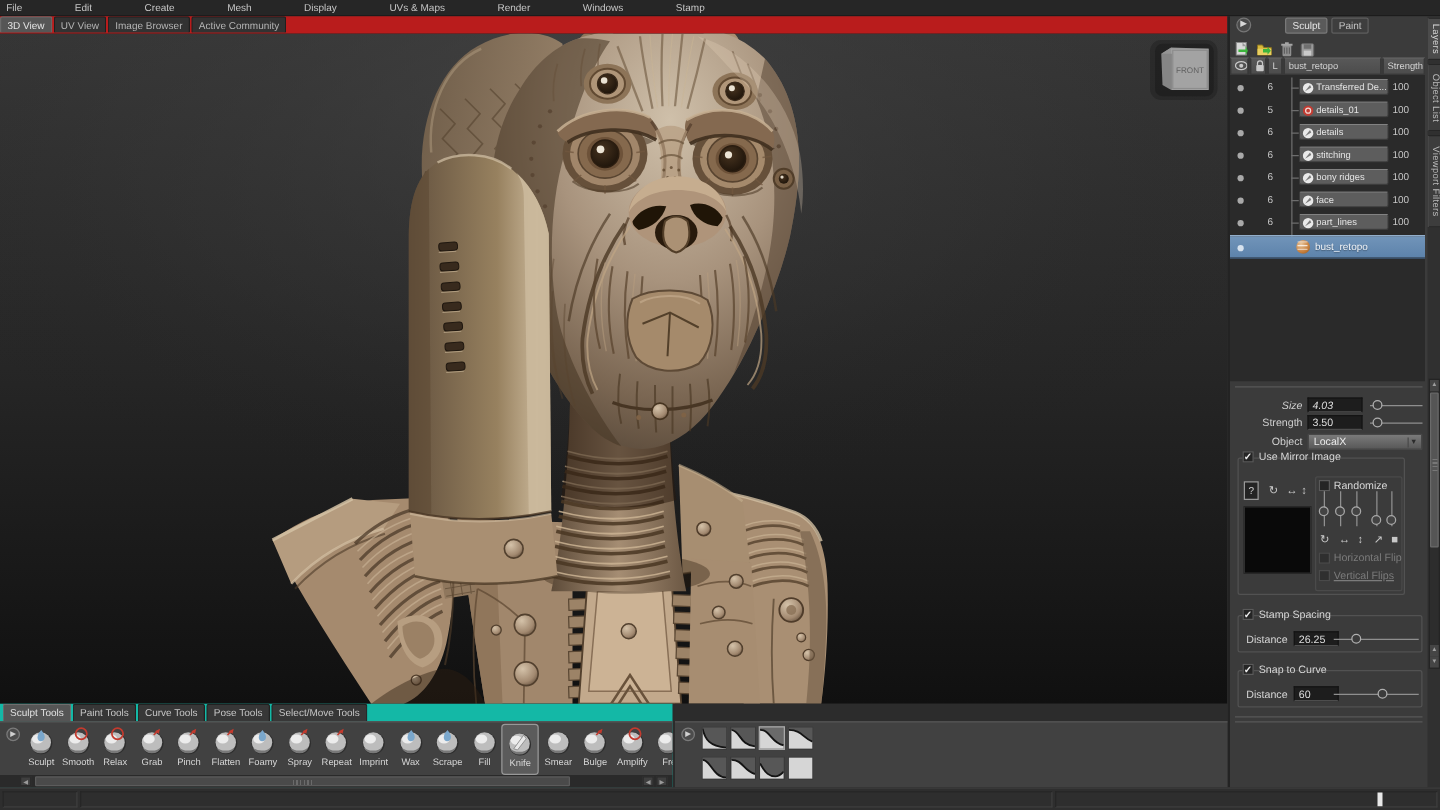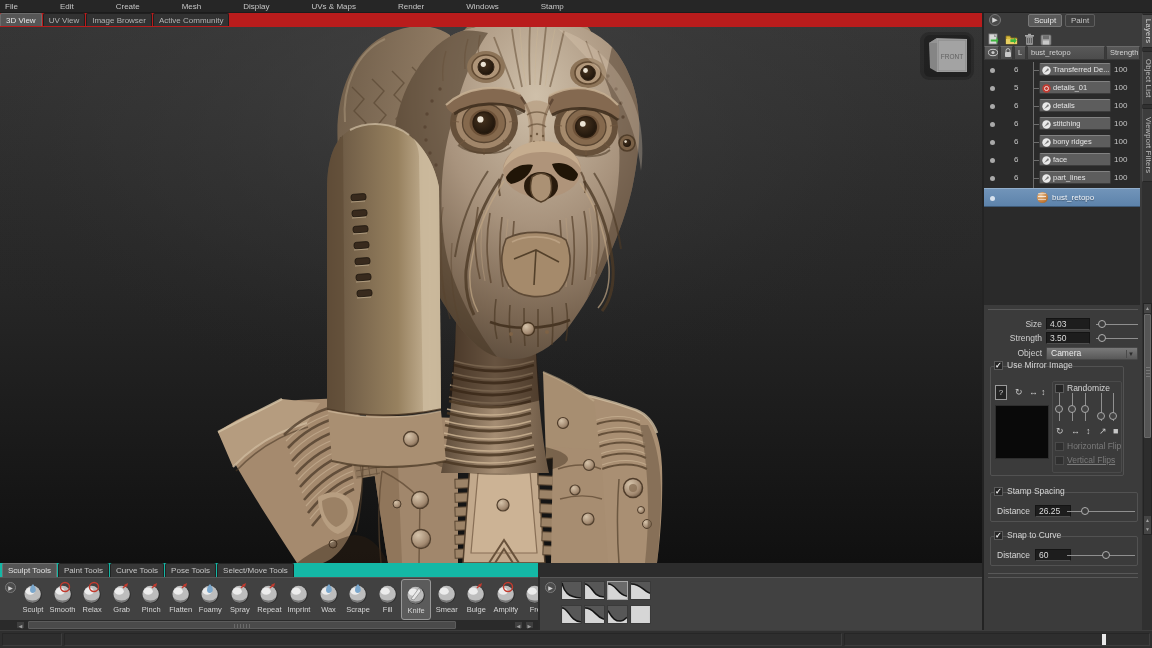--- a/index.html
+++ b/index.html
@@ -721,37 +721,37 @@
           <div class="layer-strength">100</div>
         </div>
         <div class="mesh-row" style="top: 128px;">
           <div class="layer-eye-dot"></div>
           <div class="mesh-icon"></div>
           <div class="mesh-label">bust_retopo</div>
         </div>
       </div>
     <div id="props">
         <div class="props-divider" style="top: 4px;"></div>
-        <div class="prop-row" style="top: 13px;">
+        <div class="prop-row" style="top: 13px; font-style: italic;">
           <div class="prop-label">Size</div>
           <div class="prop-input">4.03</div>
           <div class="slider-h" style="left: 112px; width: 42px;">
             <div class="slider-knob" style="left: 2px;"></div>
           </div>
         </div>
         <div class="prop-row" style="top: 27px;">
           <div class="prop-label">Strength</div>
           <div class="prop-input">3.50</div>
           <div class="slider-h" style="left: 112px; width: 42px;">
             <div class="slider-knob" style="left: 2px;"></div>
           </div>
         </div>
         <div class="prop-row" style="top: 42px;">
           <div class="prop-label">Object</div>
-          <div class="dropdown"><span>Camera</span><div class="dd-arrow">▼</div></div>
+          <div class="dropdown"><span>LocalX</span><div class="dd-arrow">▼</div></div>
         </div>
         <div class="group-box" style="left: 6px; top: 61px; width: 134px; height: 110px;">
           <div style="position: absolute; left: 4px; top: 18px; width: 12px; height: 15px; background: rgb(36, 36, 36); border: 1px solid rgb(154, 154, 154); color: rgb(207, 207, 207); font-size: 8px; text-align: center; line-height: 14px;">?</div>
           <div class="mini-icon" style="left: 24px; top: 21px;">↻</div>
           <div class="mini-icon" style="left: 38px; top: 21px;">↔</div>
           <div class="mini-icon" style="left: 50px; top: 21px;">↕</div>
           <div class="stamp-preview" style="left: 4px; top: 38px; width: 54px; height: 54px;"></div>
           <div class="checkbox" style="left: 64px; top: 17px;"></div>
           <div class="cb-label" style="left: 76px; top: 16px;">Randomize</div>
           <div class="group-box" style="left: 61px; top: 14px; width: 70px; height: 92px; border-color: rgb(74, 74, 74);"></div>

